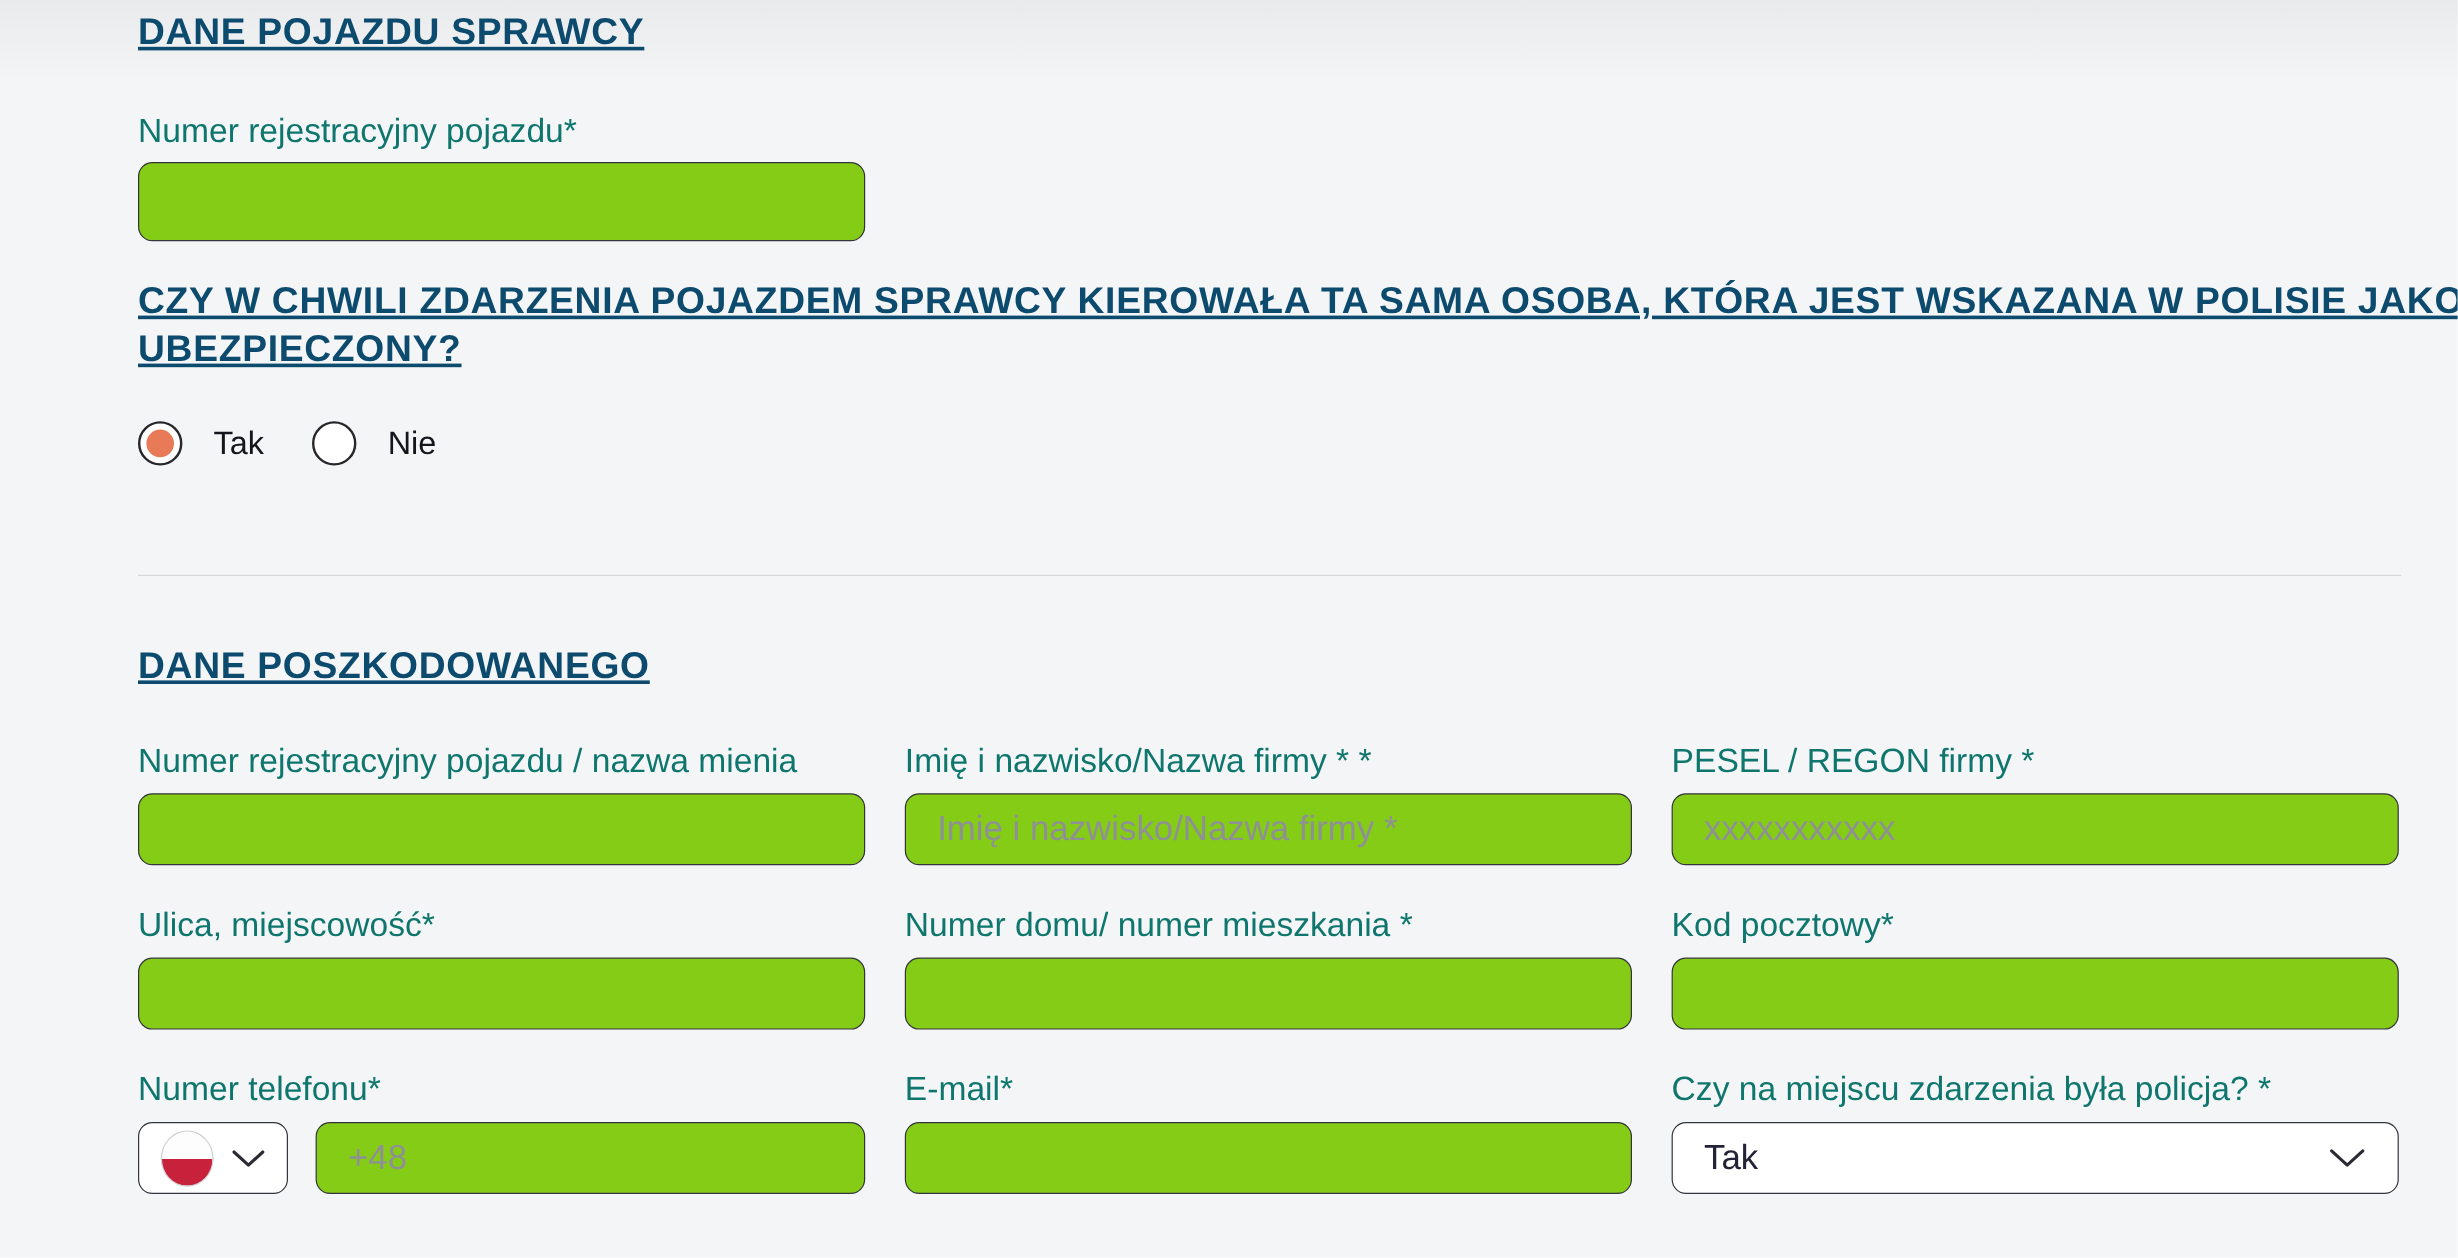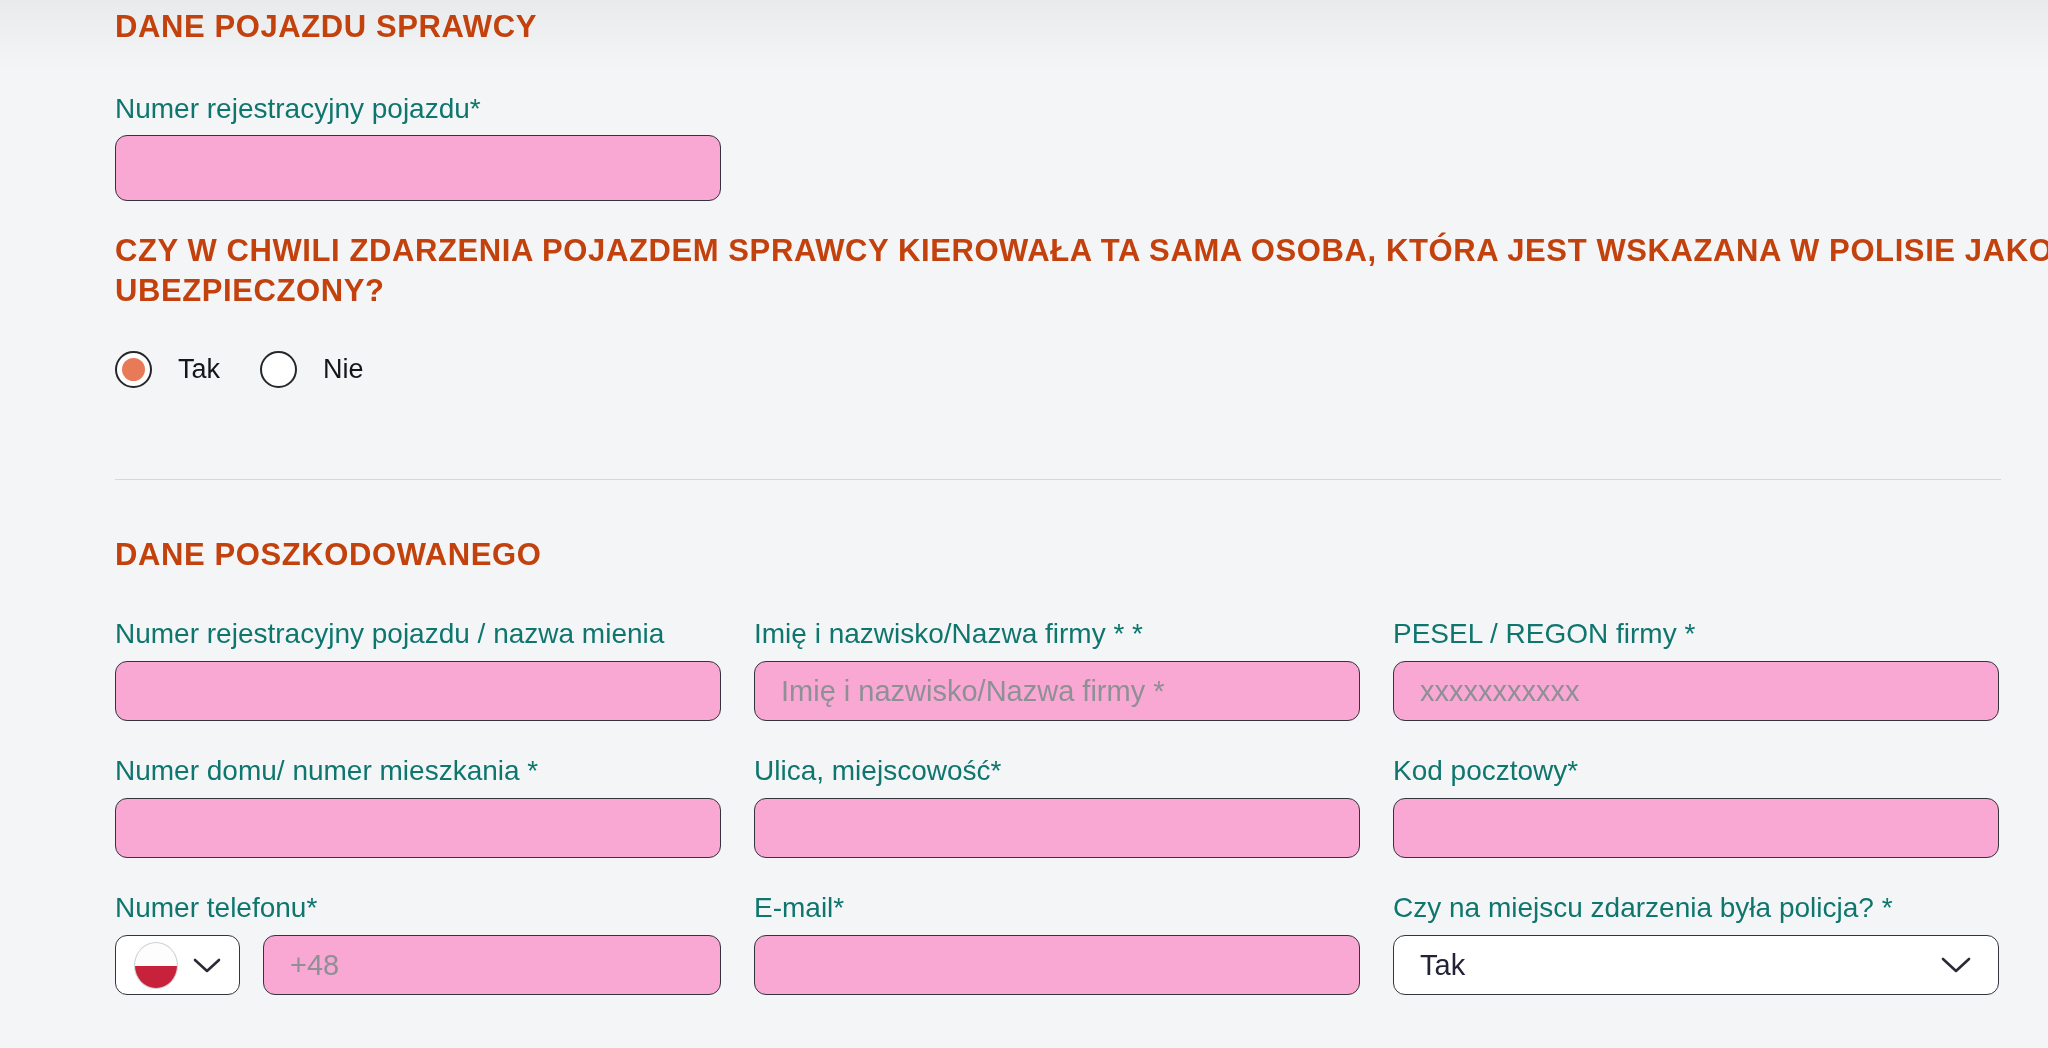--- a/index.html
+++ b/index.html
@@ -6,41 +6,42 @@
   html, body { width: 2048px; height: 1048px; }
   body {
     font-family: "Liberation Sans", "DejaVu Sans", sans-serif;
     background: linear-gradient(180deg, #e9eaec 0px, #f4f5f7 70px, #f4f5f7 100%);
     overflow: hidden;
     color: #17171f;
   }
   .container { padding: 0 47px 0 115px; width: 2048px; }
 
   .section-title {
-    color: #c2410c;
+    color: #0c4a6e;
     font-weight: bold;
     font-size: 31px;
     line-height: 38px;
     letter-spacing: 0.6px;
+    text-decoration: underline;
   }
   .title-line { display: block; white-space: nowrap; }
   #perp-title { padding-top: 8px; }
 
   .field-label {
     display: block;
     font-size: 28px;
     line-height: 34px;
     color: #0f766e;
   }
 
   .text-input {
     display: block;
     width: 100%;
     height: 60px;
-    background: #f9a8d4;
+    background: #84cc16;
     border: 1.5px solid #34343c;
     border-radius: 12px;
     font-family: "Liberation Sans", "DejaVu Sans", sans-serif;
     font-size: 29px;
     color: #232338;
     padding: 12px 26px;
     outline: none;
   }
   .text-input::placeholder { color: #8f9096; opacity: 1; }
 
@@ -157,26 +158,26 @@
       <label class="field-label">Imię i nazwisko/Nazwa firmy * *</label>
       <input class="text-input" type="text" placeholder="Imię i nazwisko/Nazwa firmy *" style="">
     </div>
 
     <div class="form-cell">
       <label class="field-label">PESEL / REGON firmy *</label>
       <input class="text-input" type="text" placeholder="xxxxxxxxxxx" style="">
     </div>
 
     <div class="form-cell">
+      <label class="field-label">Ulica, miejscowość*</label>
+      <input class="text-input" type="text" style="">
+    </div>
+
+    <div class="form-cell">
       <label class="field-label">Numer domu/ numer mieszkania *</label>
-      <input class="text-input" type="text" style="">
-    </div>
-
-    <div class="form-cell">
-      <label class="field-label">Ulica, miejscowość*</label>
       <input class="text-input" type="text" style="">
     </div>
 
     <div class="form-cell">
       <label class="field-label">Kod pocztowy*</label>
       <input class="text-input" type="text" style="">
     </div>
 
     <div class="form-cell">
       <label class="field-label">Numer telefonu*</label>

